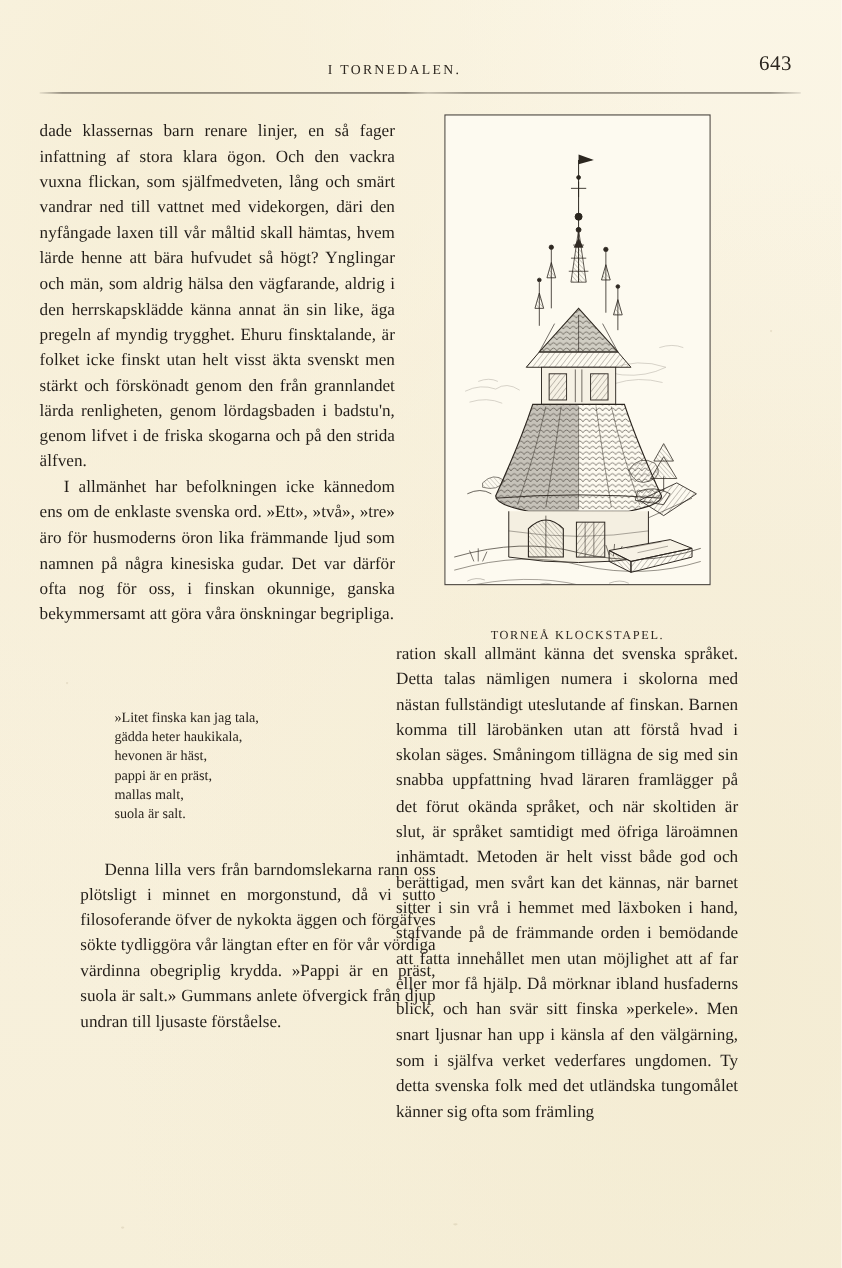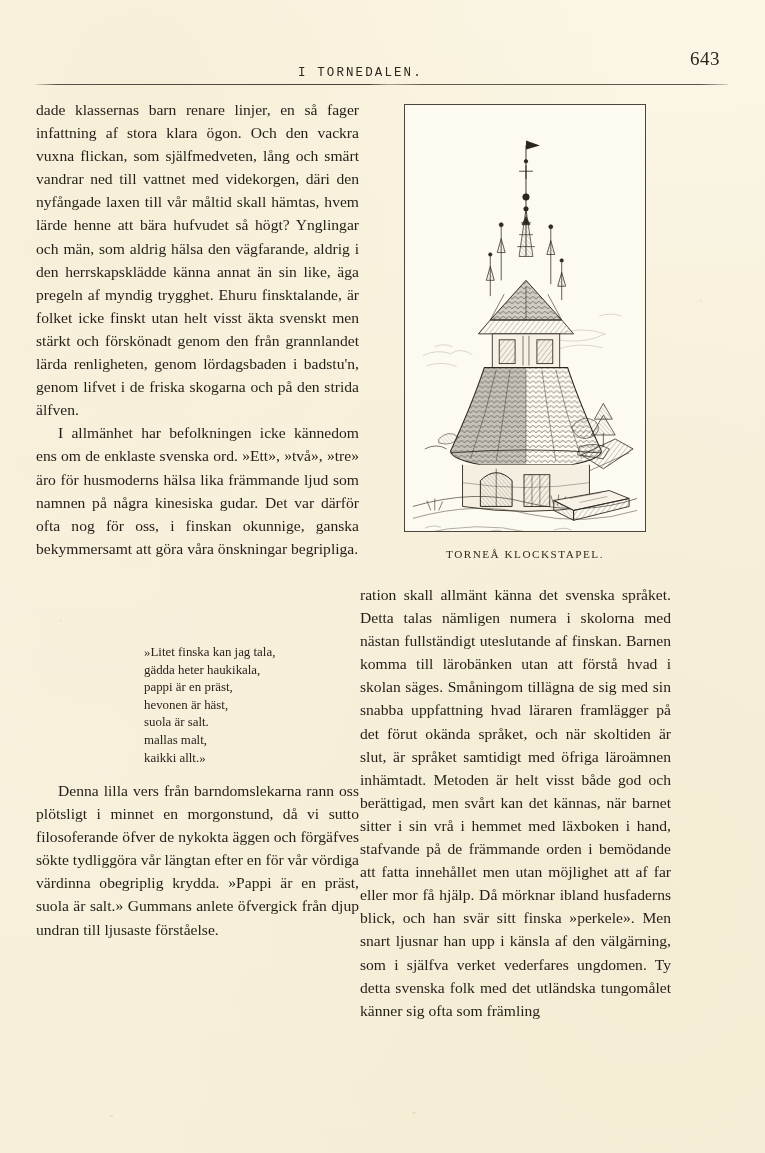--- a/index.html
+++ b/index.html
@@ -26,27 +26,26 @@
   .runhead {
     position: absolute;
     left: 38px;
     top: 54px;
     width: 690px;
     height: 26px;
   }
   .runhead-title {
     position: absolute;
     left: 260px;
-    top: 12px;
+    top: 2px;
     font-size: 12.5px;
     letter-spacing: 2.1px;
     color: #2d2720;
     font-variant: normal;
     text-transform: uppercase;
-    font-family: Liberation Mono, monospace;
   }
   .runhead-folio {
     position: absolute;
     right: 8px;
     top: -6px;
     font-size: 19px;
     color: #2b261f;
     letter-spacing: 0.5px;
   }
   .rule {
@@ -67,41 +66,40 @@
 
   
   .col {
     position: absolute;
     font-size: 15.6px;
     line-height: 23.1px;
     text-align: justify;
     text-justify: inter-word;
     color: #231e19;
   }
-  .col-left  { left: 36px;  top: 98px;  width: 323px; }
+  .col-left  { left: 36px;  top: 108px;  width: 323px; }
   .col-right { left: 360px; top: 583px; width: 311px; }
 
   .col p {
     margin: 0;
     text-indent: 22px;
     hyphens: manual;
   }
   .col p.cont { text-indent: 0; }
 
   
   .verse {
     position: absolute;
     left: 104px;
     top: 644px;
     width: 250px;
     font-size: 12.9px;
     line-height: 17.6px;
     color: #2a241e;
     text-align: left;
-    margin-left: 40px;
   }
   .verse div { white-space: pre; }
 
   
   .figure {
     position: absolute;
     left: 404px;
     top: 104px;
     width: 242px;
     height: 428px;
@@ -111,21 +109,21 @@
     inset: 0;
     border: 1.4px solid #4a443c;
     background: #fdfaf0;
     box-sizing: border-box;
     overflow: hidden;
   }
   .fig-frame svg { display: block; width: 100%; height: 100%; }
   .fig-caption {
     position: absolute;
     left: 404px;
-    top: 548px;
+    top: 572px;
     width: 242px;
     text-align: center;
     font-size: 11.2px;
     letter-spacing: 1.5px;
     color: #2e2821;
   }
 
   
   .speck {
     position: absolute;
@@ -140,34 +138,33 @@
 <div class="page">
 
   <div class="runhead">
     <div class="runhead-title">I TORNEDALEN.</div>
     <div class="runhead-folio">643</div>
   </div>
   <div class="rule"></div>
 
   <div class="col col-left">
     <p class="cont">dade klassernas barn renare linjer, en så fager infattning af stora klara ögon. Och den vackra vuxna flickan, som själfmedveten, lång och smärt vandrar ned till vattnet med videkorgen, däri den nyfångade laxen till vår måltid skall hämtas, hvem lärde henne att bära hufvudet så högt? Ynglingar och män, som aldrig hälsa den vägfarande, aldrig i den herrskapsklädde känna annat än sin like, äga pregeln af myndig trygghet. Ehuru finsktalande, är folket icke finskt utan helt visst äkta svenskt men stärkt och förskönadt genom den från grannlandet lärda renligheten, genom lördagsbaden i badstu'n, genom lifvet i de friska skogarna och på den strida älfven.</p>
-    <p>I allmänhet har befolkningen icke kännedom ens om de enklaste svenska ord. »Ett», »två», »tre» äro för husmoderns hälsa lika främmande ljud som namnen på några kinesiska gudar. Det var därför ofta nog för oss, i finskan okunnige, ganska bekymmersamt att göra våra önskningar begripliga.</p>
+    <p>I allmänhet har befolkningen icke kännedom ens om de enklaste svenska ord. »Ett», »två», »tre» äro för husmoderns öron lika främmande ljud som namnen på några kinesiska gudar. Det var därför ofta nog för oss, i finskan okunnige, ganska bekymmersamt att göra våra önskningar begripliga.</p>
   </div>
 
   <div class="verse">
     <div>»Litet finska kan jag tala,</div>
     <div>gädda heter haukikala,</div>
+    <div>hevonen är häst,</div>
     <div>pappi är en präst,</div>
-    <div>hevonen är häst,</div>
+    <div>mallas malt,</div>
     <div>suola är salt.</div>
-    <div>mallas malt,</div>
-    <div>kaikki allt.»</div>
-  </div>
-
-  <div class="col col-left" style="top:779px;">
+  </div>
+
+  <div class="col col-left" style="top:779px;margin-left:37px;">
     <p>Denna lilla vers från barndomslekarna rann oss plötsligt i minnet en morgonstund, då vi sutto filosoferande öfver de nykokta äggen och förgäfves sökte tydliggöra vår längtan efter en för vår vördiga värdinna obegriplig krydda. »Pappi är en präst, suola är salt.» Gummans anlete öfvergick från djup undran till ljusaste förståelse.</p>
   </div>
 
   <div class="figure">
     <div class="fig-frame">
       <svg viewBox="0 0 242 428" xmlns="http://www.w3.org/2000/svg">
         <defs>
           <pattern id="shingle" width="6" height="5" patternUnits="userSpaceOnUse">
             <path d="M0 5 Q3 0 6 5" fill="none" stroke="#3b352e" stroke-width="0.55"></path>
           </pattern>

